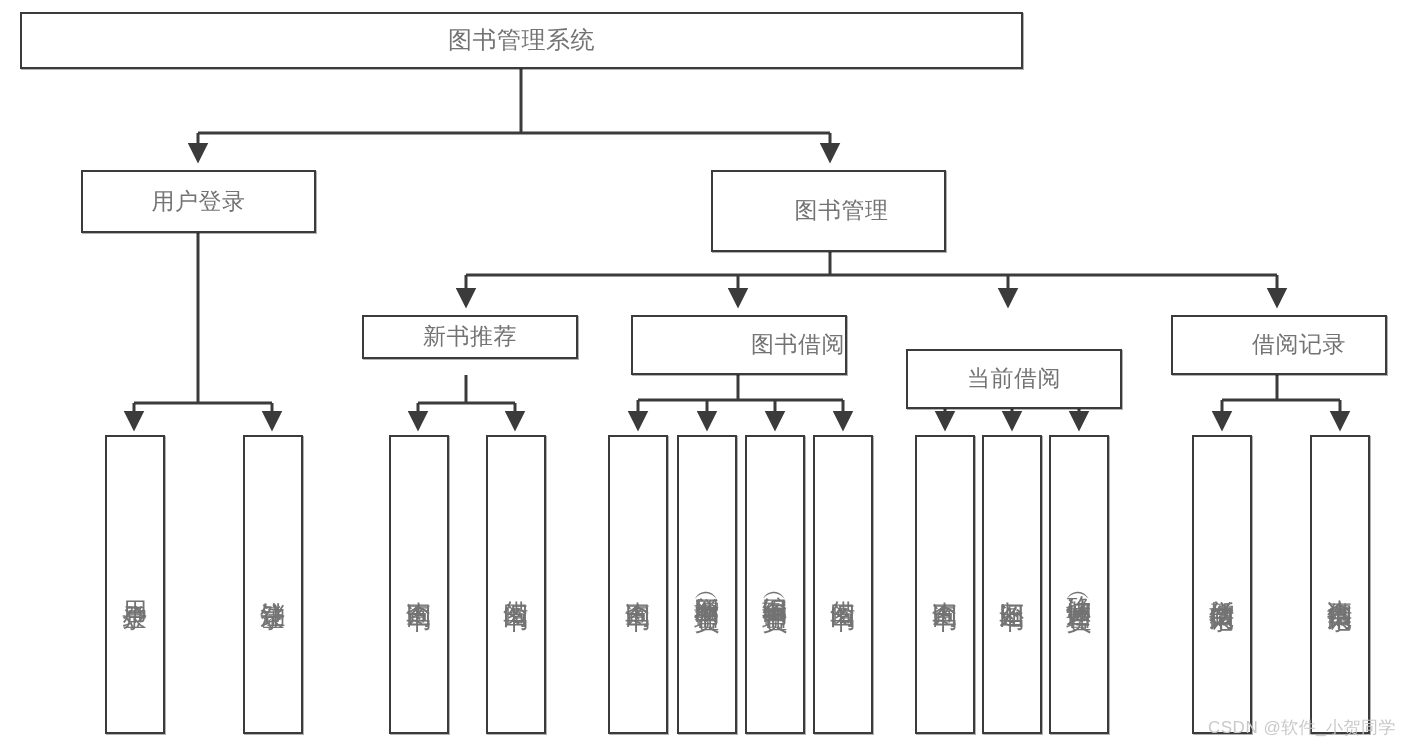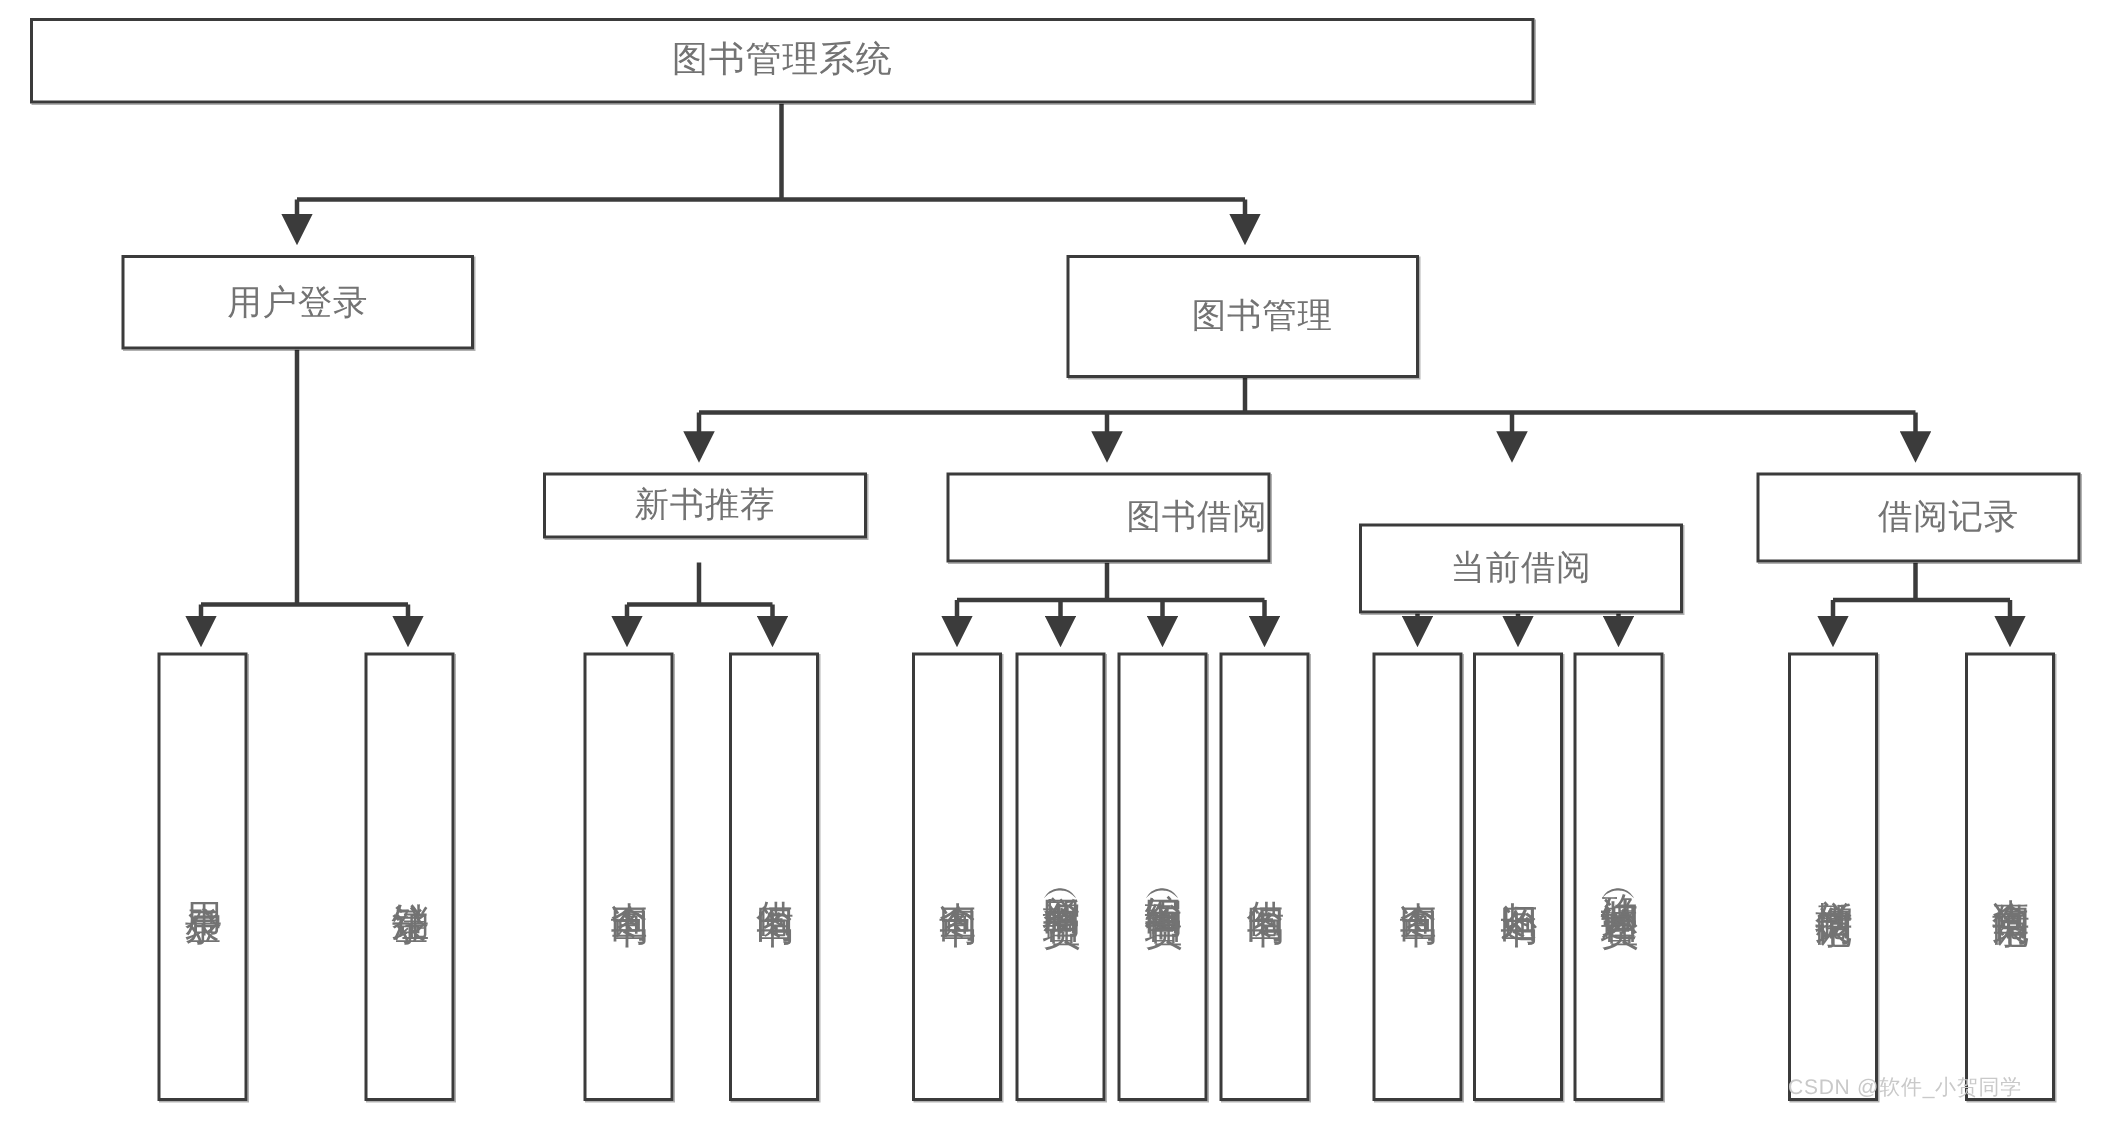--- a/index.html
+++ b/index.html
@@ -53,23 +53,24 @@
     writing-mode: vertical-rl;
     text-orientation: upright;
     font-size: 25px;
     line-height: 1.05;
     letter-spacing: 2px;
     white-space: nowrap;
   }
   .watermark {
     position: absolute;
     color: #c9c9c9;
-    font-size: 14px;
+    font-size: 17px;
     white-space: nowrap;
     letter-spacing: 0.5px;
+    margin-left: 16px;
   }
 </style>
 </head>
 <body>
 
 <div id="canvas">
 
   <svg id="edges" viewBox="0 0 1405 747">
     <defs>
       <marker id="arrow" viewBox="0 0 12 12" refX="10" refY="6" markerWidth="7" markerHeight="7" orient="auto-start-reverse">

